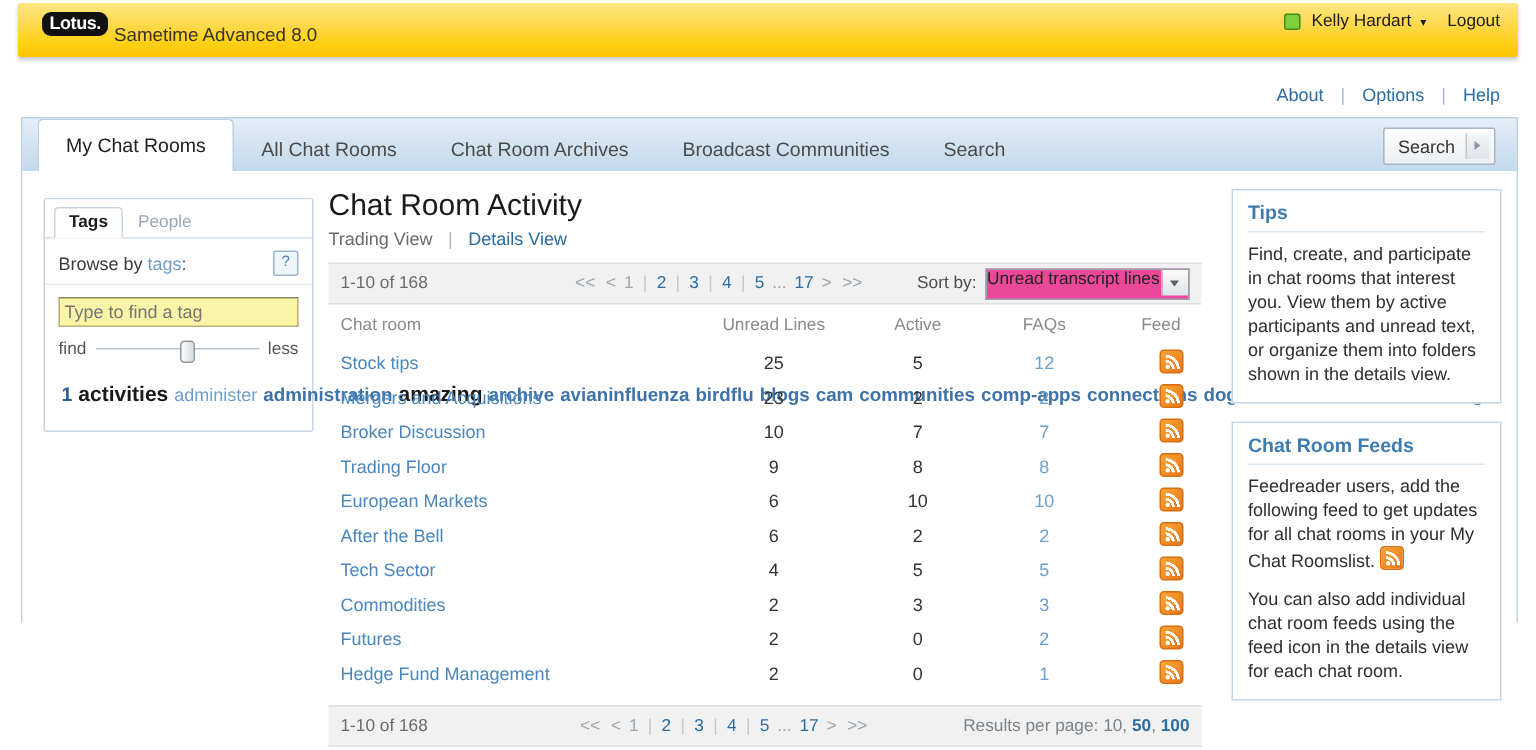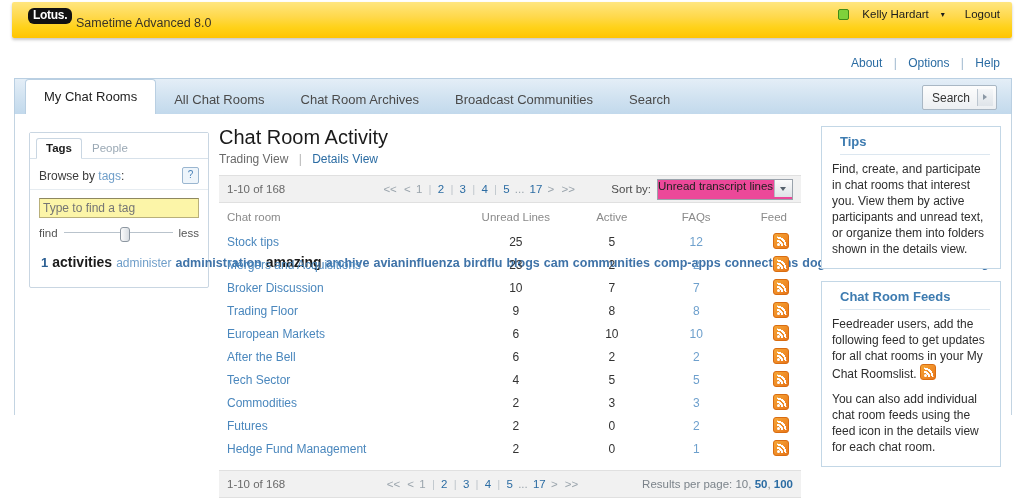--- a/index.html
+++ b/index.html
@@ -50,21 +50,21 @@
     font-size: 12.5px;
     color: #3a3326;
   }
   .user-area {
     position: absolute;
     right: 12px; top: 6px;
     font-size: 11.5px;
     color: #2b2b2b;
     display: flex;
     align-items: center;
-    gap: 11px;
+    gap: 5px;
   }
   .presence-dot {
     display: inline-block;
     width: 9px; height: 9px;
     border-radius: 2px;
     background: #7fd13b;
     border: 1px solid #3f8a16;
     margin-right: 2px;
   }
   .user-name { color: #1b1b1b; }
@@ -419,21 +419,21 @@
     left: 806px; top: 12px;
     width: 180px;
   }
   .side-panel {
     border: 1px solid #c3d7e6;
     background: #ffffff;
     margin-bottom: 12px;
     padding: 7px 10px 11px 10px;
   }
   .side-panel h3 {
-    margin: 0 0 6px 8px;
+    margin: 0 0 6px 0;
     font-size: 13px;
     color: #3d7bb0;
     font-weight: bold;
     border-bottom: 1px solid #dce7f0;
     padding-bottom: 5px;
   }
   .side-panel h4 {
     margin: 4px 0 7px 0;
     font-size: 12.5px;
     color: #1a1a1a;

